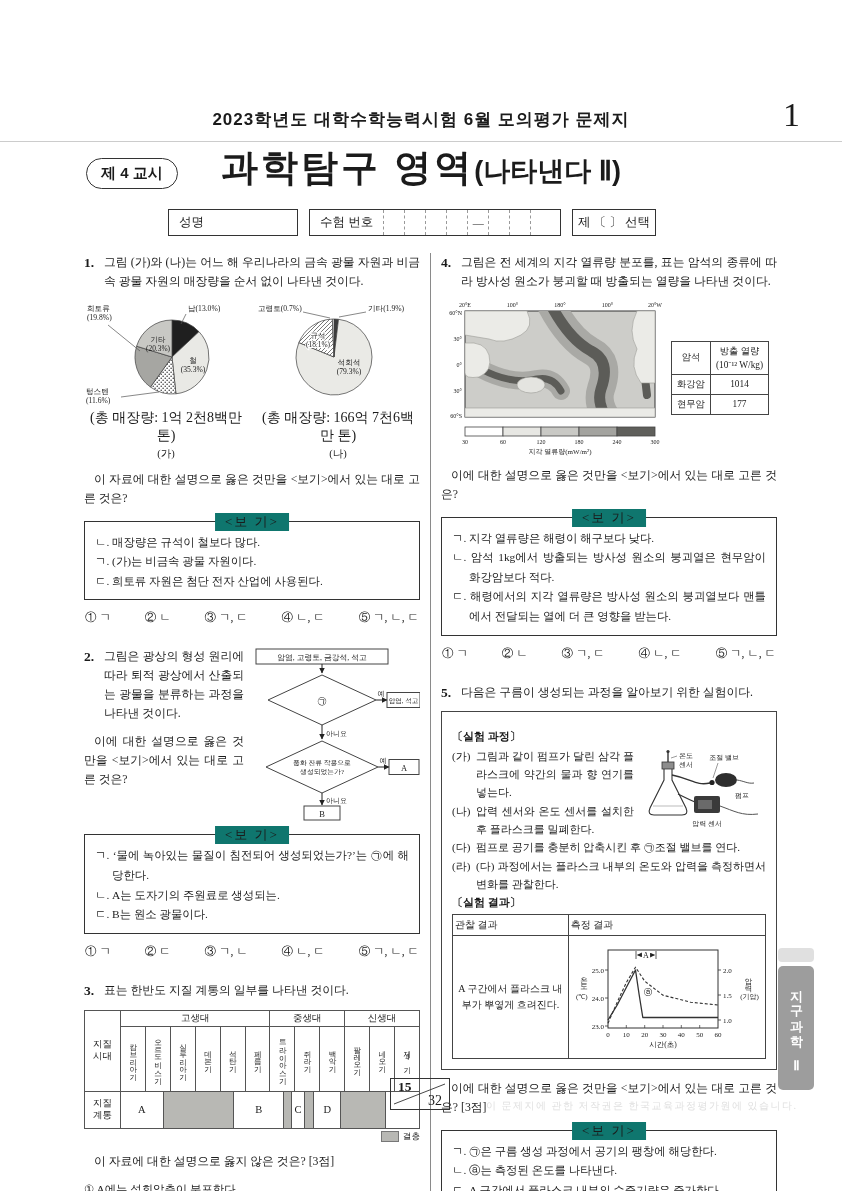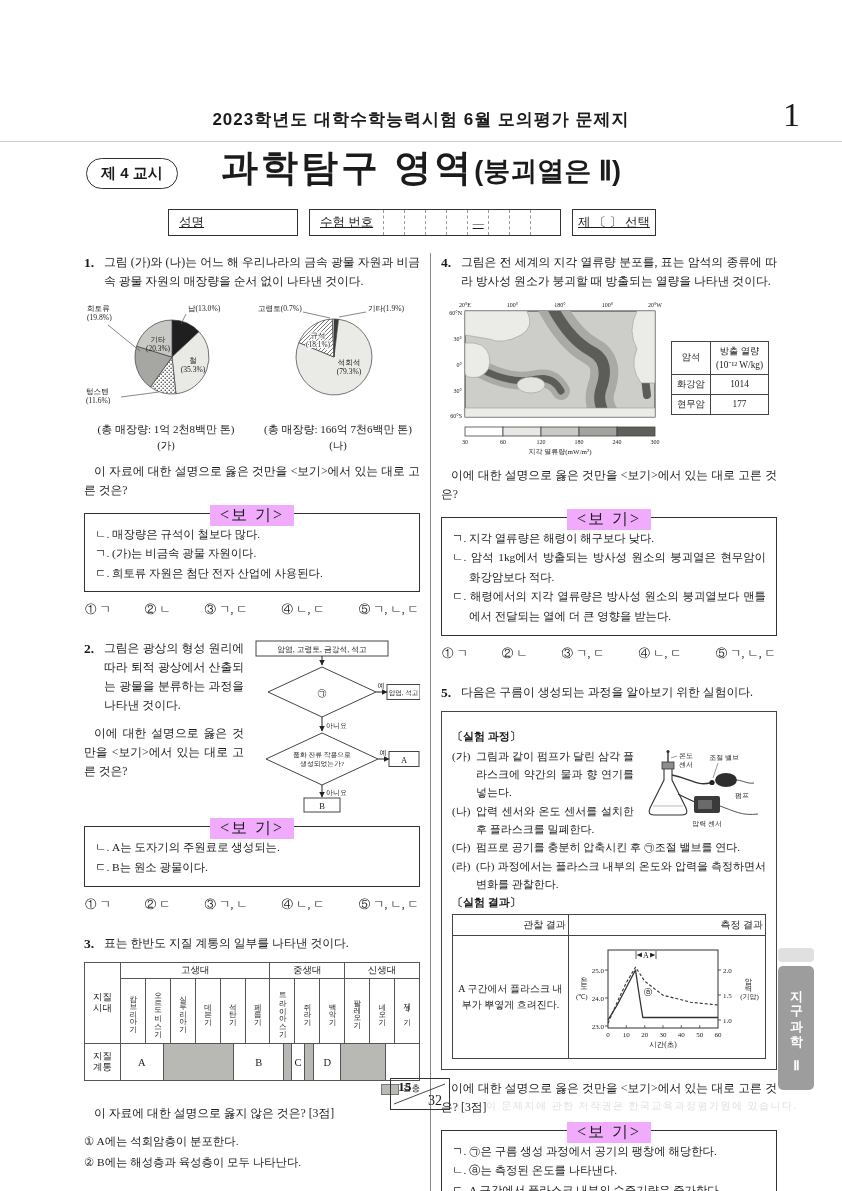--- a/index.html
+++ b/index.html
@@ -11,49 +11,49 @@
     font-family:"Liberation Sans",sans-serif;font-weight:bold;font-size:17px;letter-spacing:1px;}
   .page-num{position:absolute;top:96px;right:42px;font-size:34px;font-family:"Liberation Serif",serif;}
   .hr1{position:absolute;top:141px;left:0;width:100%;border-top:1px solid #cccccc;}
   .period-badge{position:absolute;top:158px;left:86px;border:1.6px solid #333;border-radius:17px;
     padding:5px 14px;font-size:15px;font-weight:bold;font-family:"Liberation Sans",sans-serif;}
   .subject{position:absolute;top:143px;left:0;width:100%;text-align:center;white-space:nowrap;}
   .subject .big{font-family:"Liberation Sans",sans-serif;font-weight:900;font-size:37px;letter-spacing:3px;}
   .subject .sub{font-family:"Liberation Sans",sans-serif;font-weight:bold;font-size:27px;}
   
   .form-row{position:absolute;top:209px;left:168px;display:flex;gap:11px;}
-  .fbox{border:1.4px solid #333;height:27px;display:flex;align-items:center;font-size:12.5px;box-sizing:border-box;text-decoration:underline;}
+  .fbox{border:1.4px solid #333;height:27px;display:flex;align-items:center;font-size:12.5px;box-sizing:border-box;}
   .fbox .lbl{padding:0 10px;white-space:nowrap;}
   .name-box{width:130px;}
   .exam-box{width:252px;}
   .exam-cells{display:flex;height:100%;flex:1;}
   .exam-cell{width:20px;height:100%;border-left:1px dashed #999;display:flex;align-items:center;justify-content:center;font-size:11px;}
   .select-box{width:84px;justify-content:center;}
   
   .columns{position:absolute;top:253px;left:84px;width:694px;display:flex;align-items:stretch;min-height:812px;}
   .col{width:336px;}
   .divider{width:1px;background:#8a8a8a;margin:0 10px;}
   
   .q{margin-bottom:22px;}
   .qhead{position:relative;padding-left:20px;font-size:11.8px;line-height:1.6;text-align:justify;}
   .qnum{position:absolute;left:0;top:-1px;font-weight:bold;font-size:13.5px;}
   .prompt{font-size:11.8px;line-height:1.6;text-align:justify;margin-top:9px;text-indent:10px;}
   .bogi{position:relative;border:1.2px solid #333;margin-top:13px;padding:11px 10px 8px;}
-  .bogi-title{position:absolute;top:-9px;left:50%;transform:translateX(-50%);background:#f0abfc;
-    padding:0 10px;font-size:16px;letter-spacing:2px;white-space:nowrap;}
+  .bogi-title{position:absolute;top:-9px;left:50%;transform:translateX(-50%);background:#0f766e;
+    padding:0 10px;font-size:13px;letter-spacing:2px;white-space:nowrap;}
   .bogi-item{font-size:11.4px;line-height:1.72;text-align:justify;padding-left:17px;text-indent:-17px;}
   .opts{display:flex;justify-content:space-between;margin-top:10px;font-size:11.5px;padding:0 1px;}
   .optlist{margin-top:8px;}
   .optlist div{font-size:11.4px;line-height:1.8;}
   .underline{text-underline-offset:2.5px;}
   .prewrap{white-space:pre-line;}
   
   .pies{display:flex;justify-content:space-between;margin-top:10px;}
   .pie-fig{width:164px;text-align:center;}
-  .pie-cap1{font-size:11px;margin-top:13px;}
+  .pie-cap1{font-size:14px;margin-top:0px;}
   .pie-cap2{font-size:10.5px;margin-top:2px;}
   
   .q2-body{display:flex;gap:4px;}
   .q2-text{flex:1;}
   
   .geo-wrap{margin-top:10px;}
   .geo-table{width:100%;border-collapse:collapse;table-layout:fixed;}
   .geo-table td{border:1px solid #555;text-align:center;padding:0;vertical-align:middle;}
   .era-row td{height:15px;font-size:9.5px;}
   .period-row td{height:64px;}
@@ -73,21 +73,21 @@
   
   .expbox{border:1.2px solid #444;margin-top:10px;padding:16px 10px 10px;font-size:11px;}
   .exp-title{font-size:11px;font-weight:bold;margin:1px 0 4px;}
   .apparatus{float:right;width:128px;height:84px;margin:0 0 2px 4px;}
   .step{position:relative;padding-left:24px;line-height:1.62;text-align:justify;margin-bottom:1px;font-size:11px;}
   .step .mk{position:absolute;left:0;top:0;}
   .clear{clear:both;}
   .result-table{width:100%;border-collapse:collapse;margin-top:4px;}
   .result-table td{border:1px solid #444;padding:2px;vertical-align:middle;}
   .obs-cell{width:37%;font-size:10px;line-height:1.55;text-align:center;padding:6px 4px !important;}
-  .rhead{font-size:10px;text-align:right;height:16px;}
+  .rhead{font-size:10px;text-align:left;height:16px;}
   .graph-wrap{position:relative;width:178px;margin:2px auto;}
   .axlab-v{position:absolute;writing-mode:vertical-rl;text-orientation:upright;font-size:7.5px;line-height:1;}
   .axlab-h{position:absolute;font-size:7px;}
   
   .pagebox{position:absolute;top:1078px;left:390px;width:58px;height:30px;border:1.3px solid #333;}
   .pb-cur{position:absolute;top:0px;left:7px;font-size:13.5px;font-weight:bold;}
   .pb-tot{position:absolute;bottom:0px;right:7px;font-size:14px;}
   .copyright{position:absolute;top:1099px;left:486px;font-size:10px;color:#e0e0e0;letter-spacing:1.5px;white-space:nowrap;}
   .side-tab{position:absolute;top:966px;right:28px;width:36px;height:124px;background:#9d9d9d;border-radius:5px;
     display:flex;align-items:center;justify-content:center;}
@@ -115,21 +115,21 @@
         <path d="M0,0 L6,3 L0,6 Z" fill="#222"></path>
       </marker>
     </defs>
   </svg>
 
   <div class="header-line1">2023학년도 대학수학능력시험 6월 모의평가 문제지</div>
   <div class="page-num">1</div>
   <div class="hr1"></div>
   <div class="period-badge">제 4 교시</div>
   <div class="subject">
-    <span class="big">과학탐구 영역</span><span class="sub">(붕괴열은 Ⅱ)</span>
+    <span class="big">과학탐구 영역</span><span class="sub">(나타낸다 Ⅱ)</span>
   </div>
 
   <div class="form-row">
     <div class="fbox name-box">
       <span class="lbl">성명</span>
       <span style="flex:1;height:100%;"></span>
     </div>
     <div class="fbox exam-box">
       <span class="lbl">수험 번호</span>
       <span class="exam-cells">
@@ -251,20 +251,21 @@
             <rect x="141" y="112.5" width="30" height="15" fill="none" stroke="#444" stroke-width="1"></rect>
             <text x="156" y="123.5" font-size="8.5" text-anchor="middle">A</text>
             <line x1="74" y1="146" x2="74" y2="158" stroke="#222" stroke-width="1" marker-end="url(#arr)"></line>
             <text x="78" y="156" font-size="7">아니요</text>
             <rect x="56" y="159" width="36" height="14" fill="none" stroke="#444" stroke-width="1"></rect>
             <text x="74" y="169.5" font-size="8.5" text-anchor="middle">B</text>
           </svg>
         </div>
         <div class="bogi">
           <div class="bogi-title">&lt;보  기&gt;</div>
+          <div class="bogi-item">ㄱ. ‘물에 녹아있는 물질이 침전되어 생성되었는가?’는 ㉠에 해당한다.</div>
           <div class="bogi-item">ㄴ. A는 도자기의 주원료로 생성되는.</div>
           <div class="bogi-item">ㄷ. B는 원소 광물이다.</div>
         </div>
         <div class="opts">
           <span>① ㄱ</span>
           <span>② ㄷ</span>
           <span>③ ㄱ, ㄴ</span>
           <span>④ ㄴ, ㄷ</span>
           <span>⑤ ㄱ, ㄴ, ㄷ</span>
         </div>

